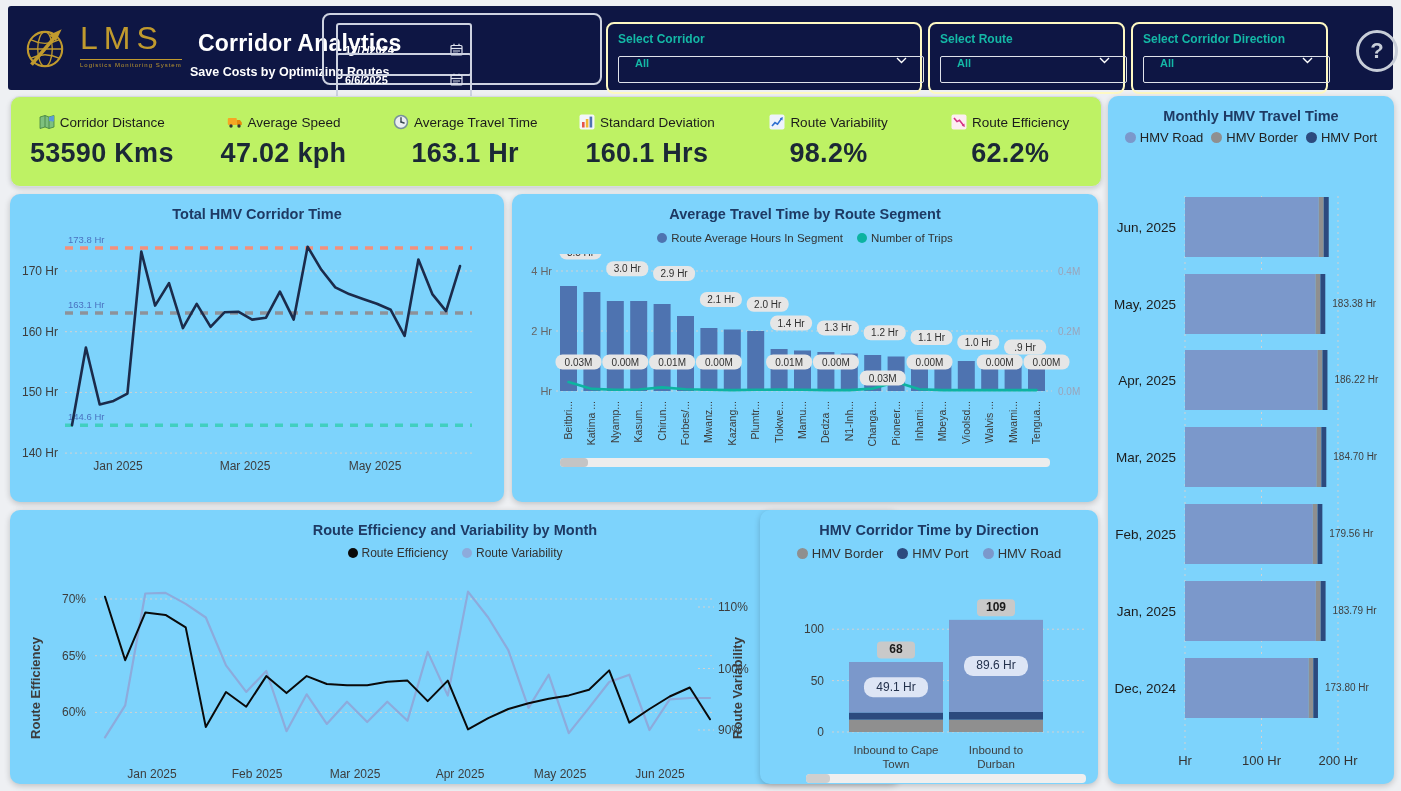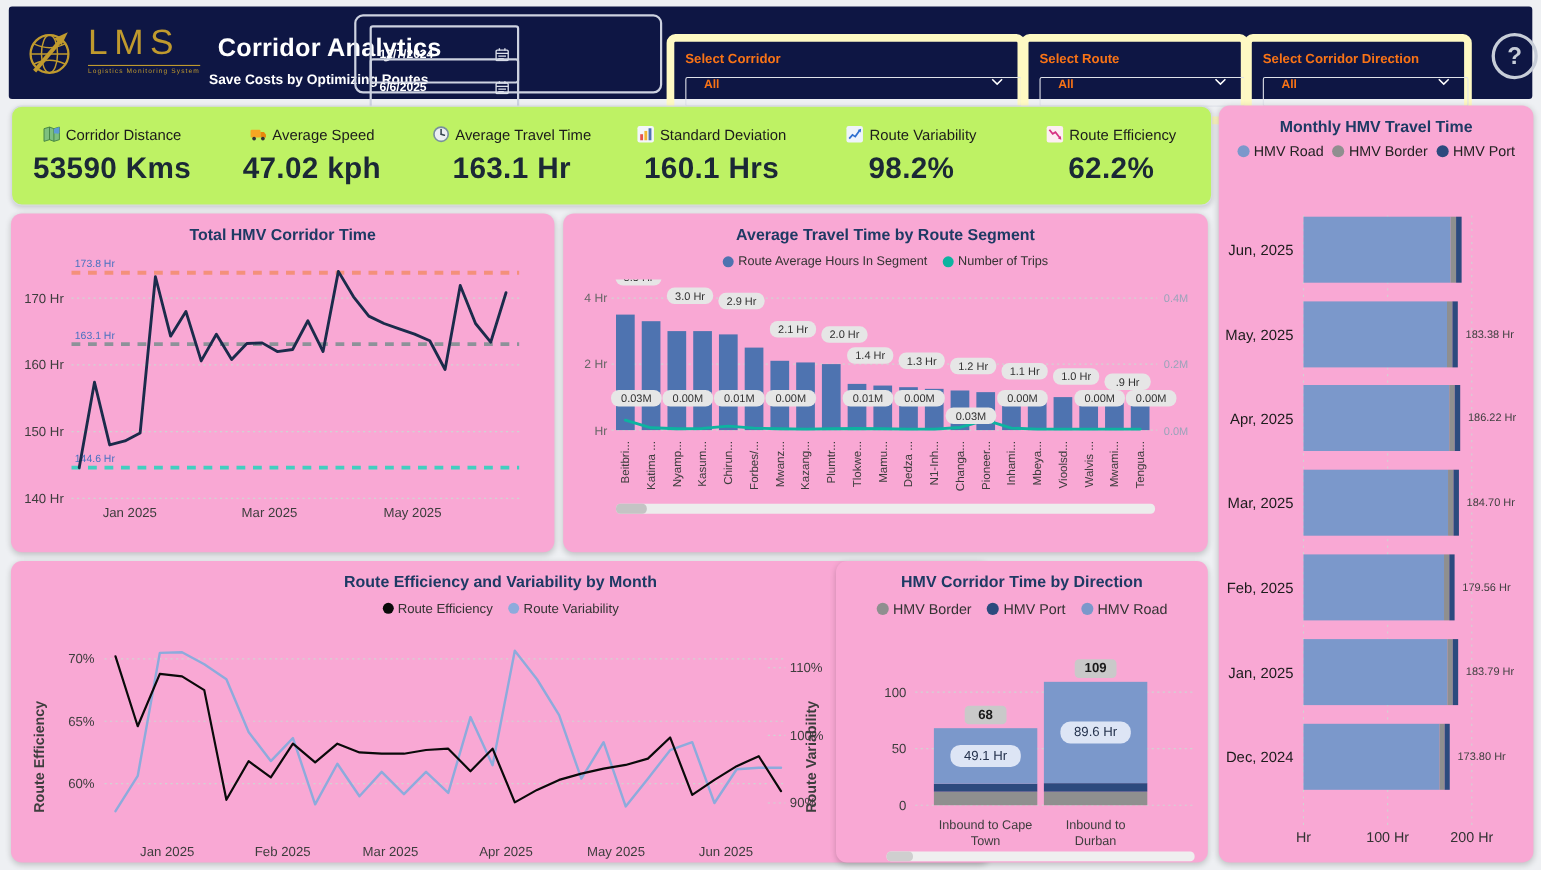--- a/index.html
+++ b/index.html
@@ -8,31 +8,31 @@
   .hdr{position:absolute;left:8px;top:6px;width:1385px;height:84px;background:#0e1644;border-radius:3px;}
   .logo-globe{position:absolute;left:12px;top:16px;}
   .logo-text{position:absolute;left:72px;top:14px;color:#c09a2e;}
   .logo-text .lms{font-size:32px;letter-spacing:6px;font-weight:400;}
   .logo-text .tag{font-size:6px;letter-spacing:1px;margin-top:2px;border-top:1px solid #c09a2e;padding-top:2px;}
   .titleblock{position:absolute;left:182px;top:16px;color:#fff;}
   .titleblock h1{margin:8px;font-size:23px;font-weight:bold;letter-spacing:.2px;}
   .titleblock .sub{font-size:12.5px;font-weight:bold;margin-top:6px;}
   .date-panel{position:absolute;left:314px;top:7px;width:276px;height:68px;border:2px solid #cdd2e0;border-radius:8px;}
   .date-input{position:absolute;left:12px;width:118px;height:25px;border:2px solid #cdd2e0;border-radius:3px;display:flex;align-items:center;justify-content:space-between;padding:12px 7px;color:#fff;font-size:11px;font-weight:bold;cursor:pointer;}
-  .slicer{position:absolute;top:25px;height:68px;border:7px solid #fef9c3;border-radius:8px;color:#f97316;}
+  .slicer{position:absolute;top:16px;height:68px;border:2px solid #fef9c3;border-radius:8px;color:#14b8a6;}
   .slicer .slab{font-size:12px;font-weight:bold;margin:8px 0 0 10px;}
   .sel{position:absolute;left:10px;bottom:9px;height:25px;border:1.5px solid #dfe2ea;border-radius:2px;display:flex;justify-content:space-between;padding:0 16px;font-size:11px;font-weight:bold;cursor:pointer;}
   .help{position:absolute;left:1348px;top:24px;width:36px;height:36px;border:3px solid #c7cdd8;border-radius:50%;color:#c7cdd8;font-size:22px;font-weight:bold;display:flex;align-items:center;justify-content:center;cursor:pointer;}
   
   .kpis{position:absolute;left:10px;top:96px;width:1090px;height:89px;background:#bef264;border:1px solid #d7dae2;border-radius:10px;box-shadow:0 2px 5px rgba(0,0,0,.15);display:flex;}
   .kpi{flex:1;display:flex;flex-direction:column;align-items:center;justify-content:center;gap:8px;}
   .kpi .lab{font-size:13.5px;color:#1b1b1b;display:flex;align-items:center;gap:5px;}
   .kpi .val{font-size:27px;font-weight:bold;color:#1b2836;letter-spacing:.3px;}
   
-  .card{position:absolute;background:#f9a8d4;border-radius:10px;box-shadow:0 2px 6px rgba(0,0,0,.2);}
+  .card{position:absolute;background:#7dd3fc;border-radius:10px;box-shadow:0 2px 6px rgba(0,0,0,.2);}
   .card h2{margin:0;text-align:center;font-size:14.5px;font-weight:bold;color:#1e3a64;padding-top:12px;}
   .legend{position:absolute;left:0;right:0;display:flex;justify-content:center;gap:14px;align-items:center;}
   .legend .li{display:flex;align-items:center;gap:4px;cursor:pointer;}
   .legend .dot{width:10px;height:10px;border-radius:50%;display:inline-block;}
   .legend .lt{font-size:11.5px;color:#333;}
   svg text{font-family:"Liberation Sans",sans-serif;}
   #card-monthly .legend .lt{font-size:13px;color:#222;}
   #card-direction .legend .lt{font-size:13px;}
   #card-eff .legend .lt{font-size:12px;}
 </style>

